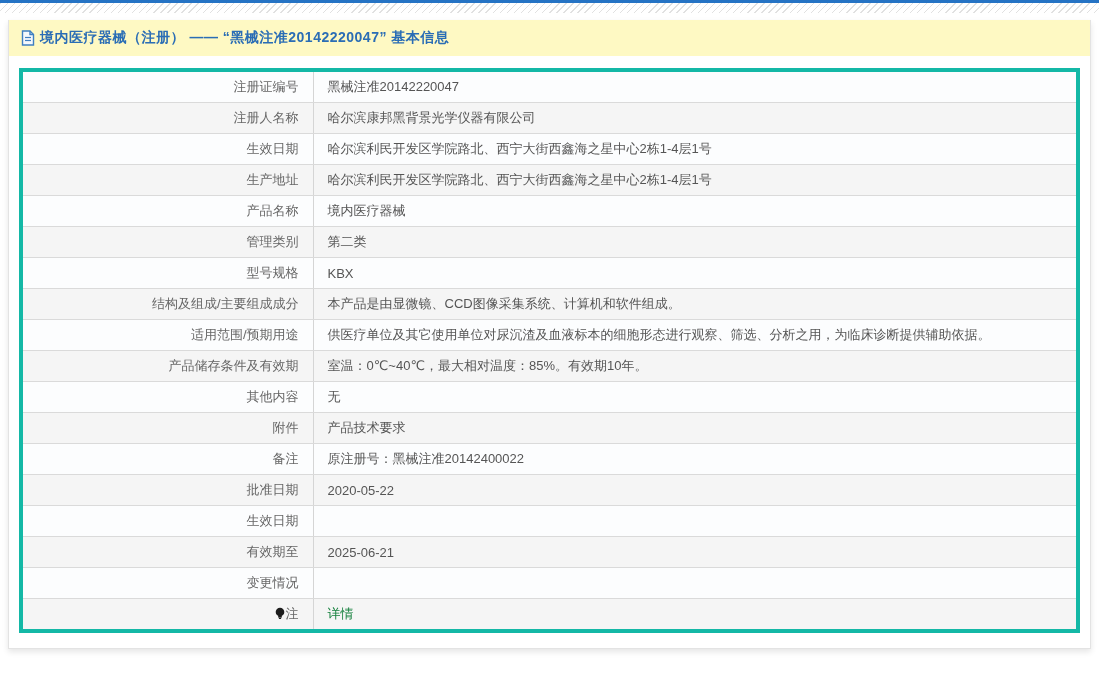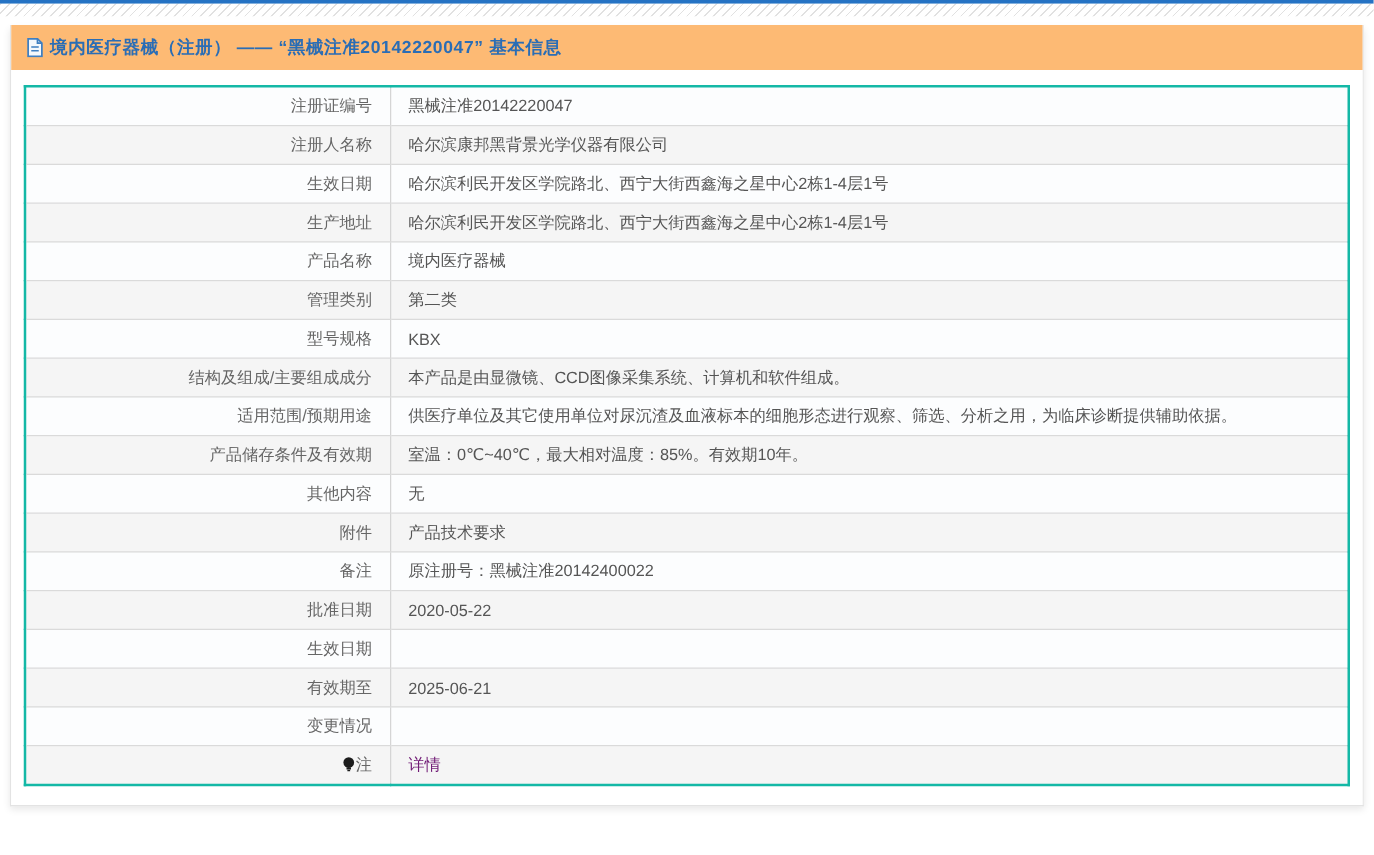--- a/index.html
+++ b/index.html
@@ -18,41 +18,41 @@
     margin-bottom: 7px;
   }
   .card {
     margin: 0 8px 12px 8px;
     border: 1px solid #e3e3e3;
     border-top: none;
     background: #ffffff;
     box-shadow: 0 3px 6px rgba(0,0,0,0.10);
   }
   .card-header {
-    background: #fdba74;
+    background: #fef9c3;
     height: 36px;
     display: flex;
     align-items: center;
     padding: 0 12px;
   }
   .doc-icon { display: inline-flex; margin-right: 5px; }
   .card-title {
     color: #2a6db5;
     font-size: 14px;
     font-weight: bold;
     letter-spacing: 0.5px;
   }
   .card-body {
     padding: 12px 10px 15px 10px;
     background: #ffffff;
   }
   table.info-table {
     width: 100%;
     border-collapse: collapse;
-    border: 2px solid #14b8a6;
+    border: 4px solid #14b8a6;
     table-layout: fixed;
   }
   table.info-table tr:nth-child(odd)  { background: #fcfdfe; }
   table.info-table tr:nth-child(even) { background: #f5f5f5; }
   table.info-table th,
   table.info-table td {
     border-bottom: 1px solid #dadada;
     font-size: 13px;
     font-weight: normal;
     height: 30px;
@@ -64,21 +64,21 @@
     text-align: right;
     color: #666666;
     border-right: 1px solid #d5d5d5;
     white-space: nowrap;
   }
   table.info-table td {
     text-align: left;
     color: #555555;
   }
   .detail-link {
-    color: #701a75;
+    color: #15803d;
     text-decoration: none;
     cursor: pointer;
   }
   .bulb-icon {
     display: inline-block;
     vertical-align: -2px;
     margin-right: 1px;
   }
 </style>
 </head>

